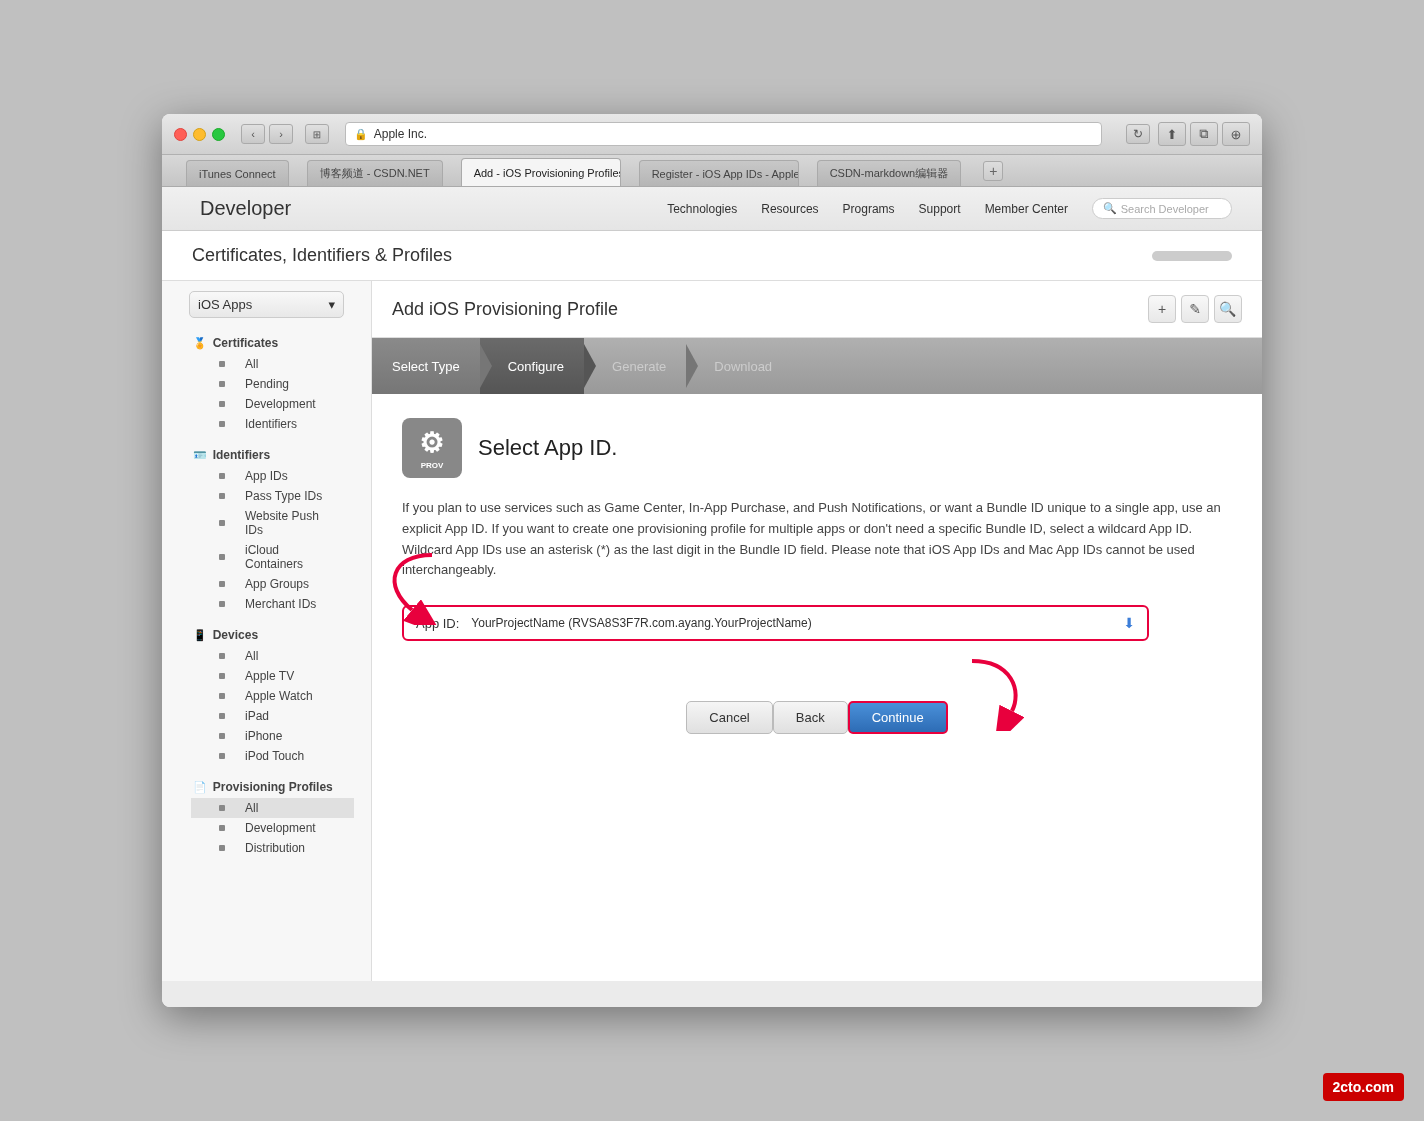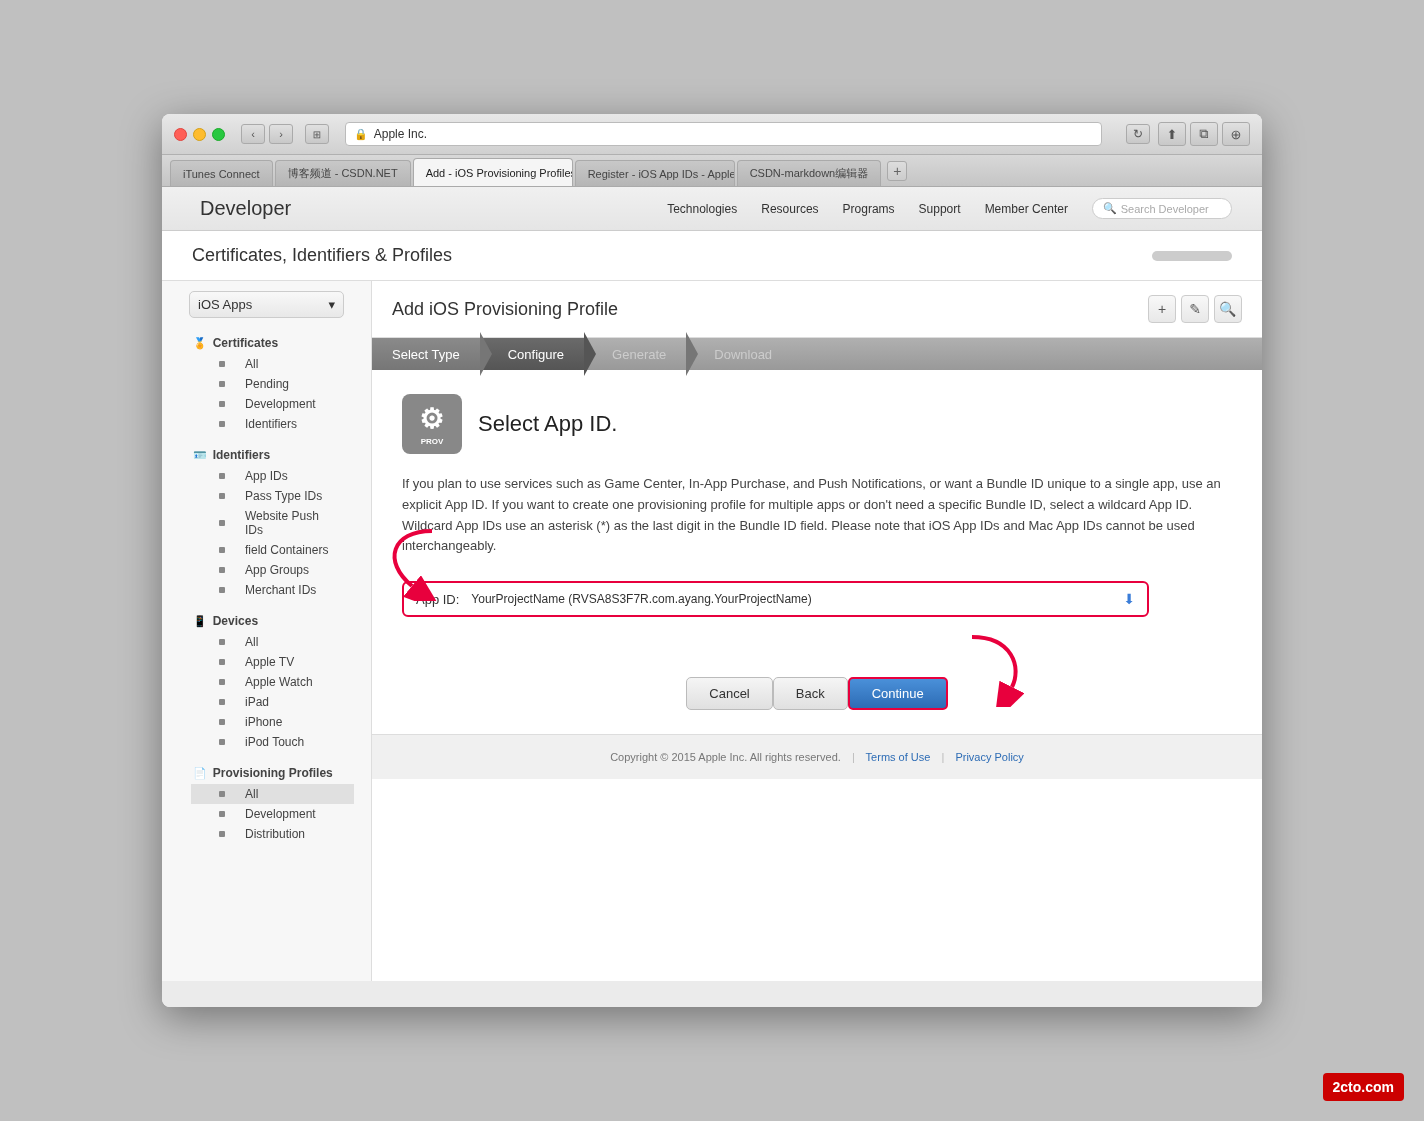--- a/index.html
+++ b/index.html
@@ -116,23 +116,24 @@
       justify-content: center;
       color: #555;
       font-size: 13px;
     }
 
     
     .tabs-bar {
       background: linear-gradient(to bottom, #d8d8d8, #c5c5c5);
       display: flex;
       align-items: flex-end;
-      padding: 0 8px;
+      padding: 0 24px;
       border-bottom: 1px solid #aaa;
       height: 32px;
+      gap: 16px;
     }
     .tab {
       height: 26px;
       padding: 0 12px;
       background: linear-gradient(to bottom, #c8c8c8, #b5b5b5);
       border: 1px solid #aaa;
       border-bottom: none;
       border-radius: 4px 4px 0 0;
       font-size: 11px;
       color: #444;
@@ -301,21 +302,21 @@
     .content-area {
       flex: 1;
       padding: 0;
     }
 
     
     .steps-bar {
       background: linear-gradient(to bottom, #b0b0b0, #999);
       display: flex;
       align-items: stretch;
-      height: 32px;
+      height: 56px;
     }
     .step {
       display: flex;
       align-items: center;
       padding: 0 20px;
       font-size: 13px;
       color: #fff;
       position: relative;
       cursor: pointer;
     }
@@ -613,21 +614,21 @@
         <div class="sidebar-item">
           <span class="sidebar-bullet"></span>
           <span>Pass Type IDs</span>
         </div>
         <div class="sidebar-item">
           <span class="sidebar-bullet"></span>
           <span>Website Push IDs</span>
         </div>
         <div class="sidebar-item">
           <span class="sidebar-bullet"></span>
-          <span>field Containers</span>
+          <span>iCloud Containers</span>
         </div>
         <div class="sidebar-item">
           <span class="sidebar-bullet"></span>
           <span>App Groups</span>
         </div>
         <div class="sidebar-item">
           <span class="sidebar-bullet"></span>
           <span>Merchant IDs</span>
         </div>
 
@@ -750,27 +751,20 @@
             </div>
 
             <div class="action-buttons">
               <button class="btn btn-default">Cancel</button>
               <button class="btn btn-default">Back</button>
               <button class="btn btn-primary">Continue</button>
             </div>
           </div>
         </div>
 
-        <div class="page-footer">
-          <span>Copyright © 2015 Apple Inc. All rights reserved.</span>
-          <span class="footer-separator">|</span>
-          <a class="footer-link">Terms of Use</a>
-          <span class="footer-separator">|</span>
-          <a class="footer-link">Privacy Policy</a>
-        </div>
       </div>
     </div>
   </div>
 </div>
 
 <div class="watermark">
   <span>2cto.com</span>
 </div>
 
 </body></html>

